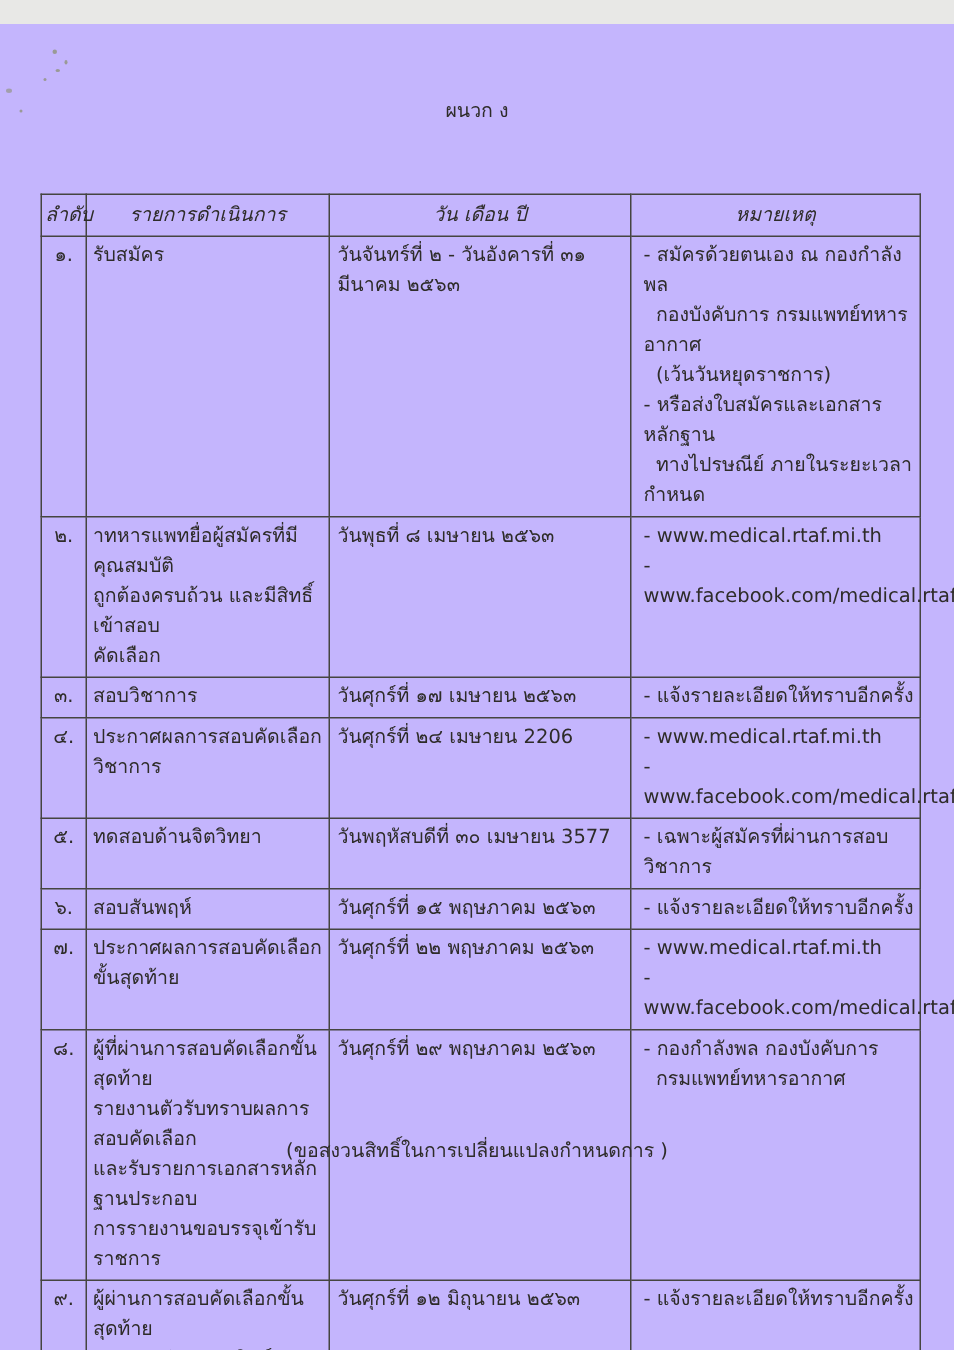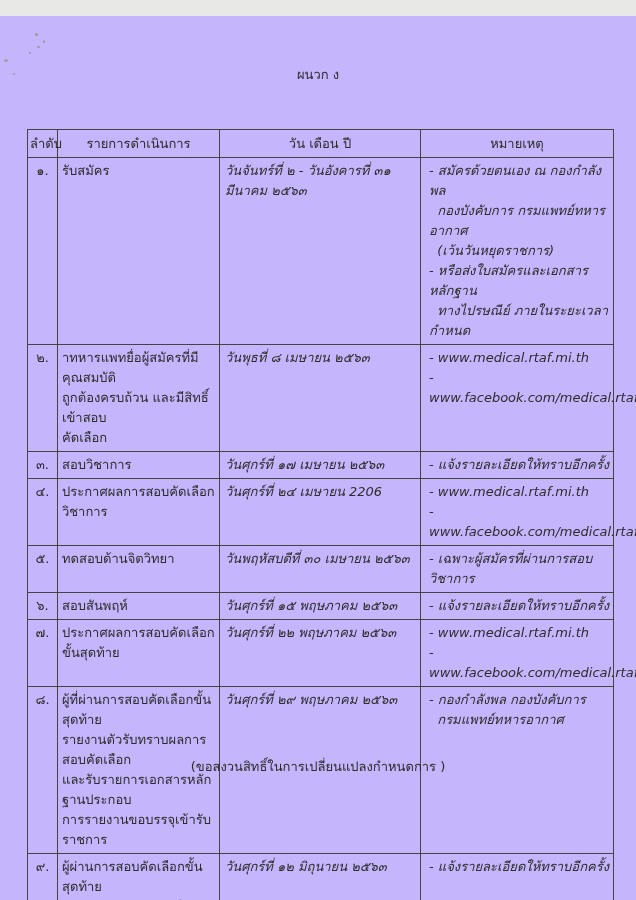--- a/index.html
+++ b/index.html
@@ -49,25 +49,26 @@
     border: 1px solid #454540;
     vertical-align: top;
     font-weight: normal;
     line-height: 20px;
   }
   table.schedule thead th {
     height: 28px;
     text-align: center;
     vertical-align: middle;
     padding: 2px 2px;
+    font-style: italic;
   }
   td.c-no   { text-align: center; padding: 3px 1px; }
   td.c-act  { padding: 3px 3px 3px 4px; }
-  td.c-date { padding: 3px 3px 3px 5px; font-style: italic; }
-  td.c-rem  { padding: 3px 3px 3px 8px; font-style: italic; }
+  td.c-date { padding: 3px 3px 3px 5px; }
+  td.c-rem  { padding: 3px 3px 3px 8px; }
   td div { white-space: pre-wrap; }
 
   tr.r1 td { height: 117px; }
   tr.r2 td { height: 82px; }
   tr.r3 td { height: 27px; }
   tr.r4 td { height: 56px; }
   tr.r5 td { height: 45px; }
   tr.r6 td { height: 27px; }
   tr.r7 td { height: 54px; }
   tr.r8 td { height: 86px; }
@@ -179,21 +180,21 @@
           </td>
       </tr>
       <tr class="r5">
         <td class="c-no">
             <div>๕.</div>
           </td>
         <td class="c-act">
             <div>ทดสอบด้านจิตวิทยา</div>
           </td>
         <td class="c-date">
-            <div>วันพฤหัสบดีที่ ๓๐ เมษายน ๒๕๖๓</div>
+            <div>วันพฤหัสบดีที่ ๓๐ เมษายน 3577</div>
           </td>
         <td class="c-rem">
             <div>- เฉพาะผู้สมัครที่ผ่านการสอบวิชาการ</div>
           </td>
       </tr>
       <tr class="r6">
         <td class="c-no">
             <div>๖.</div>
           </td>
         <td class="c-act">

